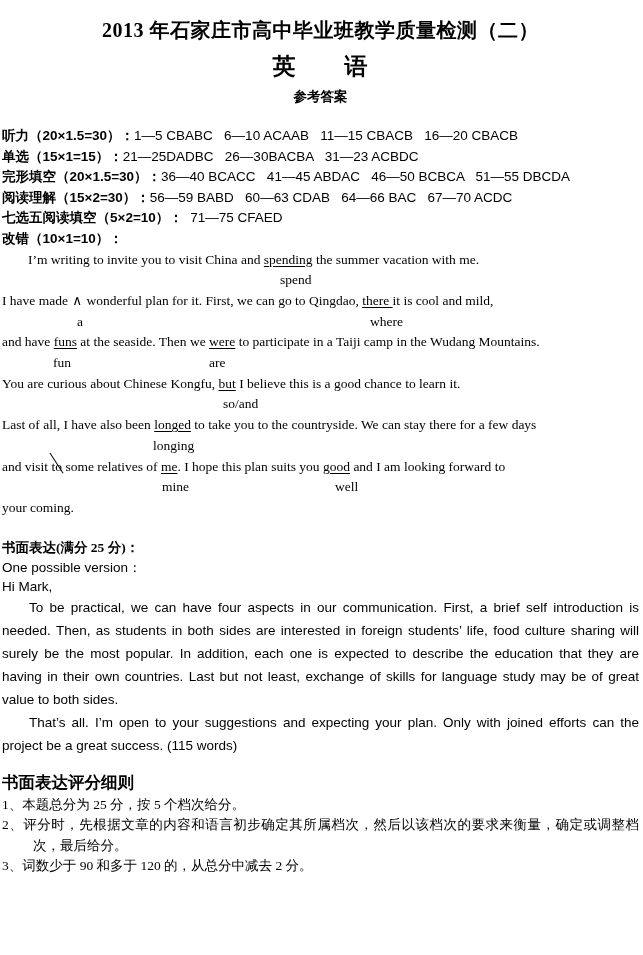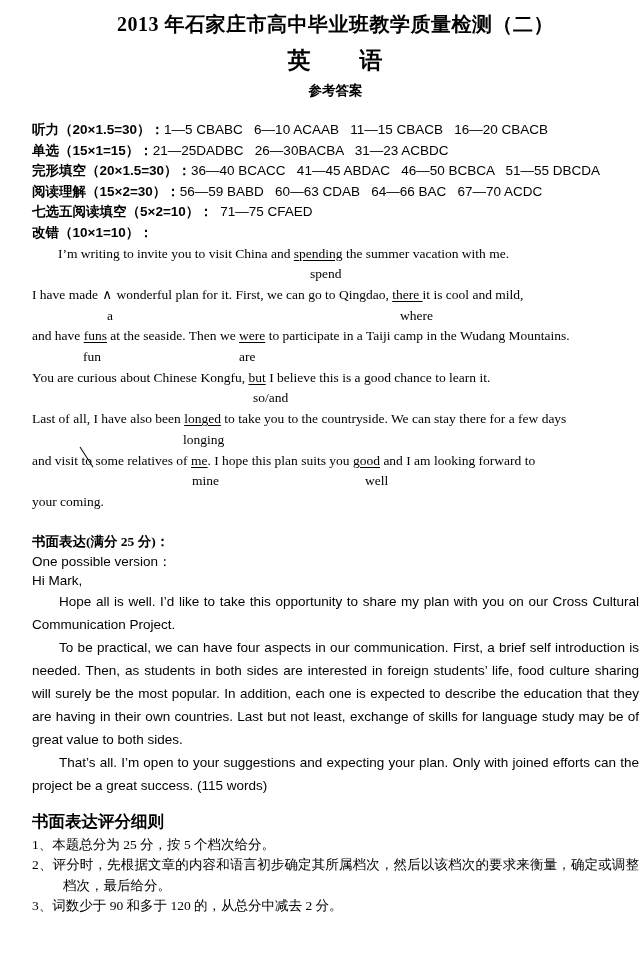--- a/index.html
+++ b/index.html
@@ -1,21 +1,21 @@
 <!DOCTYPE html>
 <html><head>
 <meta charset="utf-8">
 <style>
   * { margin:0; padding:0; box-sizing:border-box; }
   html,body { background:#ffffff; }
   body {
     width:643px; height:955px; overflow:hidden;
     color:#000; font-family:"Liberation Serif", serif;
   }
-  .page { padding:11px 4px 0 2px;margin-left:30px; }
+  .page { padding:17px 4px 0 2px; }
 
   .title {
     text-align:center; font-weight:700; font-size:20px; line-height:27px;
     font-family:"Liberation Serif", serif; letter-spacing:0.5px;
   }
   .subject {
     text-align:center; font-weight:700; font-size:23px; line-height:22px;
     margin-top:12px; white-space:pre; letter-spacing:1px;
   }
   .ref-heading {
@@ -51,21 +51,21 @@
     font-family:"Liberation Sans", sans-serif; font-size:13.5px; line-height:19px;
   }
   .essay-body p {
     font-family:"Liberation Sans", sans-serif; font-size:13.5px; line-height:23px;
     text-align:justify; text-indent:27px;
   }
 
   .rubric-section { margin-top:12px; }
   .rubric-heading {
     font-weight:700; font-size:16.5px; line-height:26px;
-    font-family:Liberation Serif, serif;
+    font-family:Liberation Sans, sans-serif;
   }
   .rubric-item {
     font-size:13.5px; line-height:20.5px;
     padding-left:31px; text-indent:-31px; text-align:justify;
   }
 </style>
 </head>
 <body>
 
 <div class="page">
@@ -112,21 +112,20 @@
         <span class="fix-word" style="left: 333px;">well</span>
       </div>
       <div class="corr-text"><span>your coming.</span></div>
     </div>
 
   <div class="essay-section">
     <div class="essay-heading">书面表达(满分 25 分)：</div>
     <div class="essay-intro">One possible version：</div>
     <div class="essay-salutation">Hi Mark,</div>
     <div class="essay-body">
-        <p>Hope all is well. I’d like to take this opportunity to share my plan with you on our Cross Cultural Communication Project.</p>
         <p>To be practical, we can have four aspects in our communication. First, a brief self introduction is needed. Then, as students in both sides are interested in foreign students’ life, food culture sharing will surely be the most popular. In addition, each one is expected to describe the education that they are having in their own countries. Last but not least, exchange of skills for language study may be of great value to both sides.</p>
         <p>That’s all. I’m open to your suggestions and expecting your plan. Only with joined efforts can the project be a great success. (115 words)</p>
       </div>
   </div>
 
   <div class="rubric-section">
     <div class="rubric-heading">书面表达评分细则</div>
     <div class="rubric-list">
         <div class="rubric-item">1、本题总分为 25 分，按 5 个档次给分。</div>
         <div class="rubric-item">2、评分时，先根据文章的内容和语言初步确定其所属档次，然后以该档次的要求来衡量，确定或调整档次，最后给分。</div>

